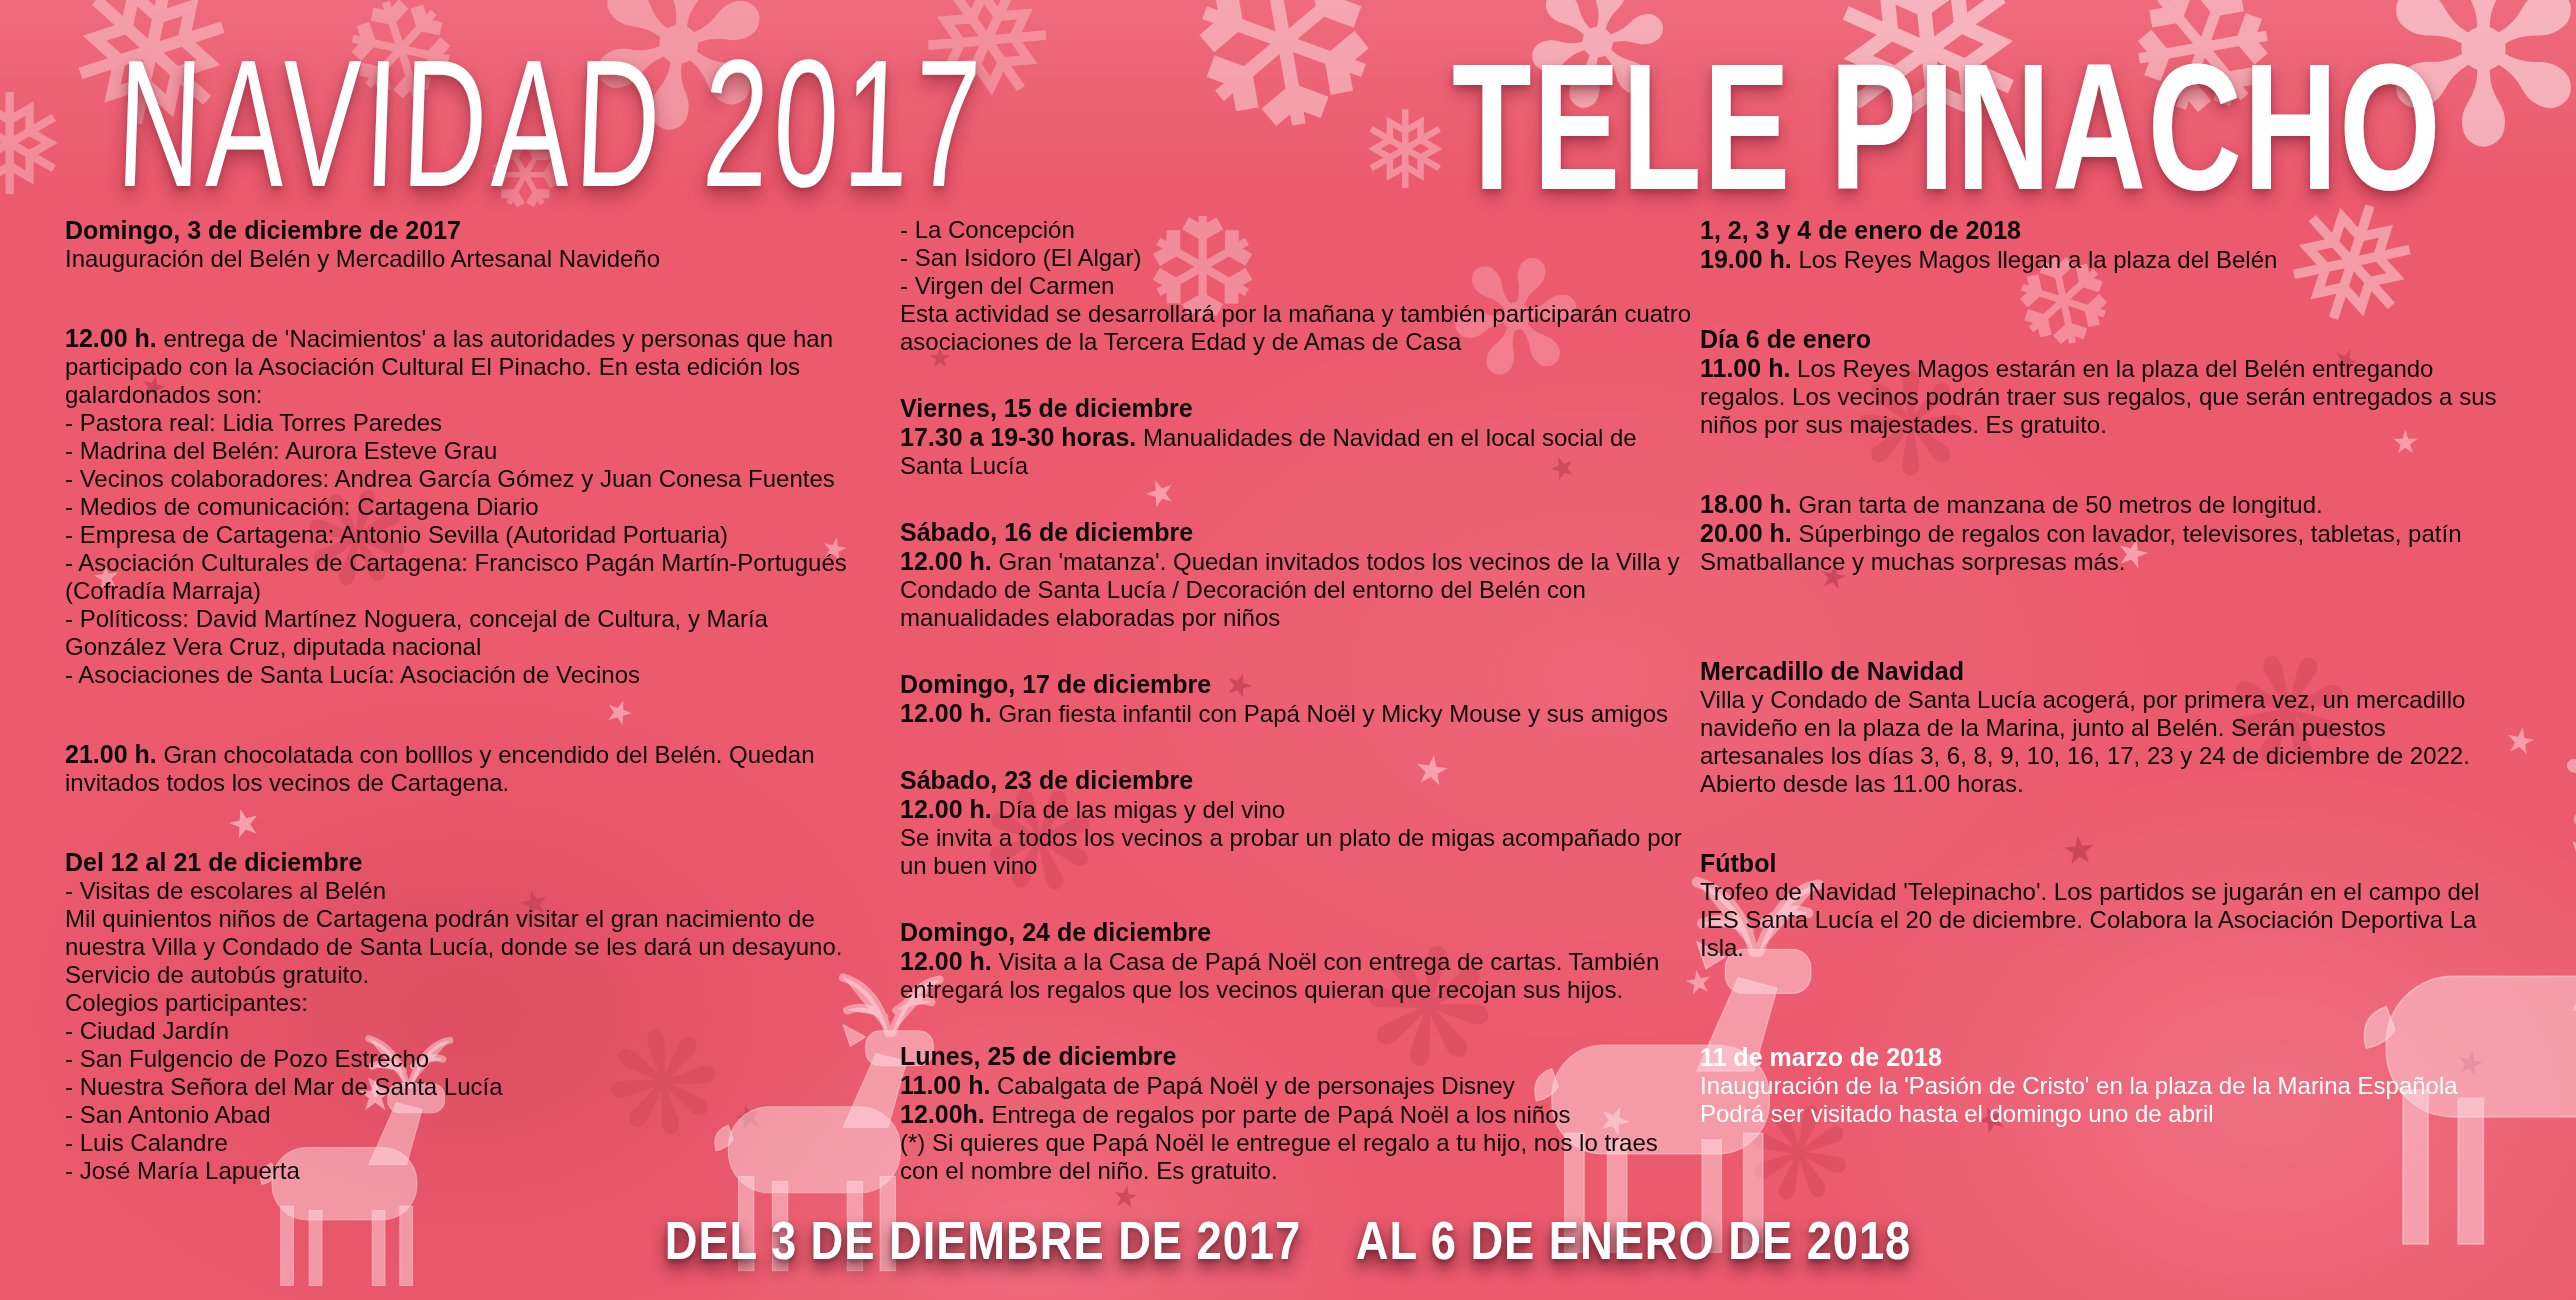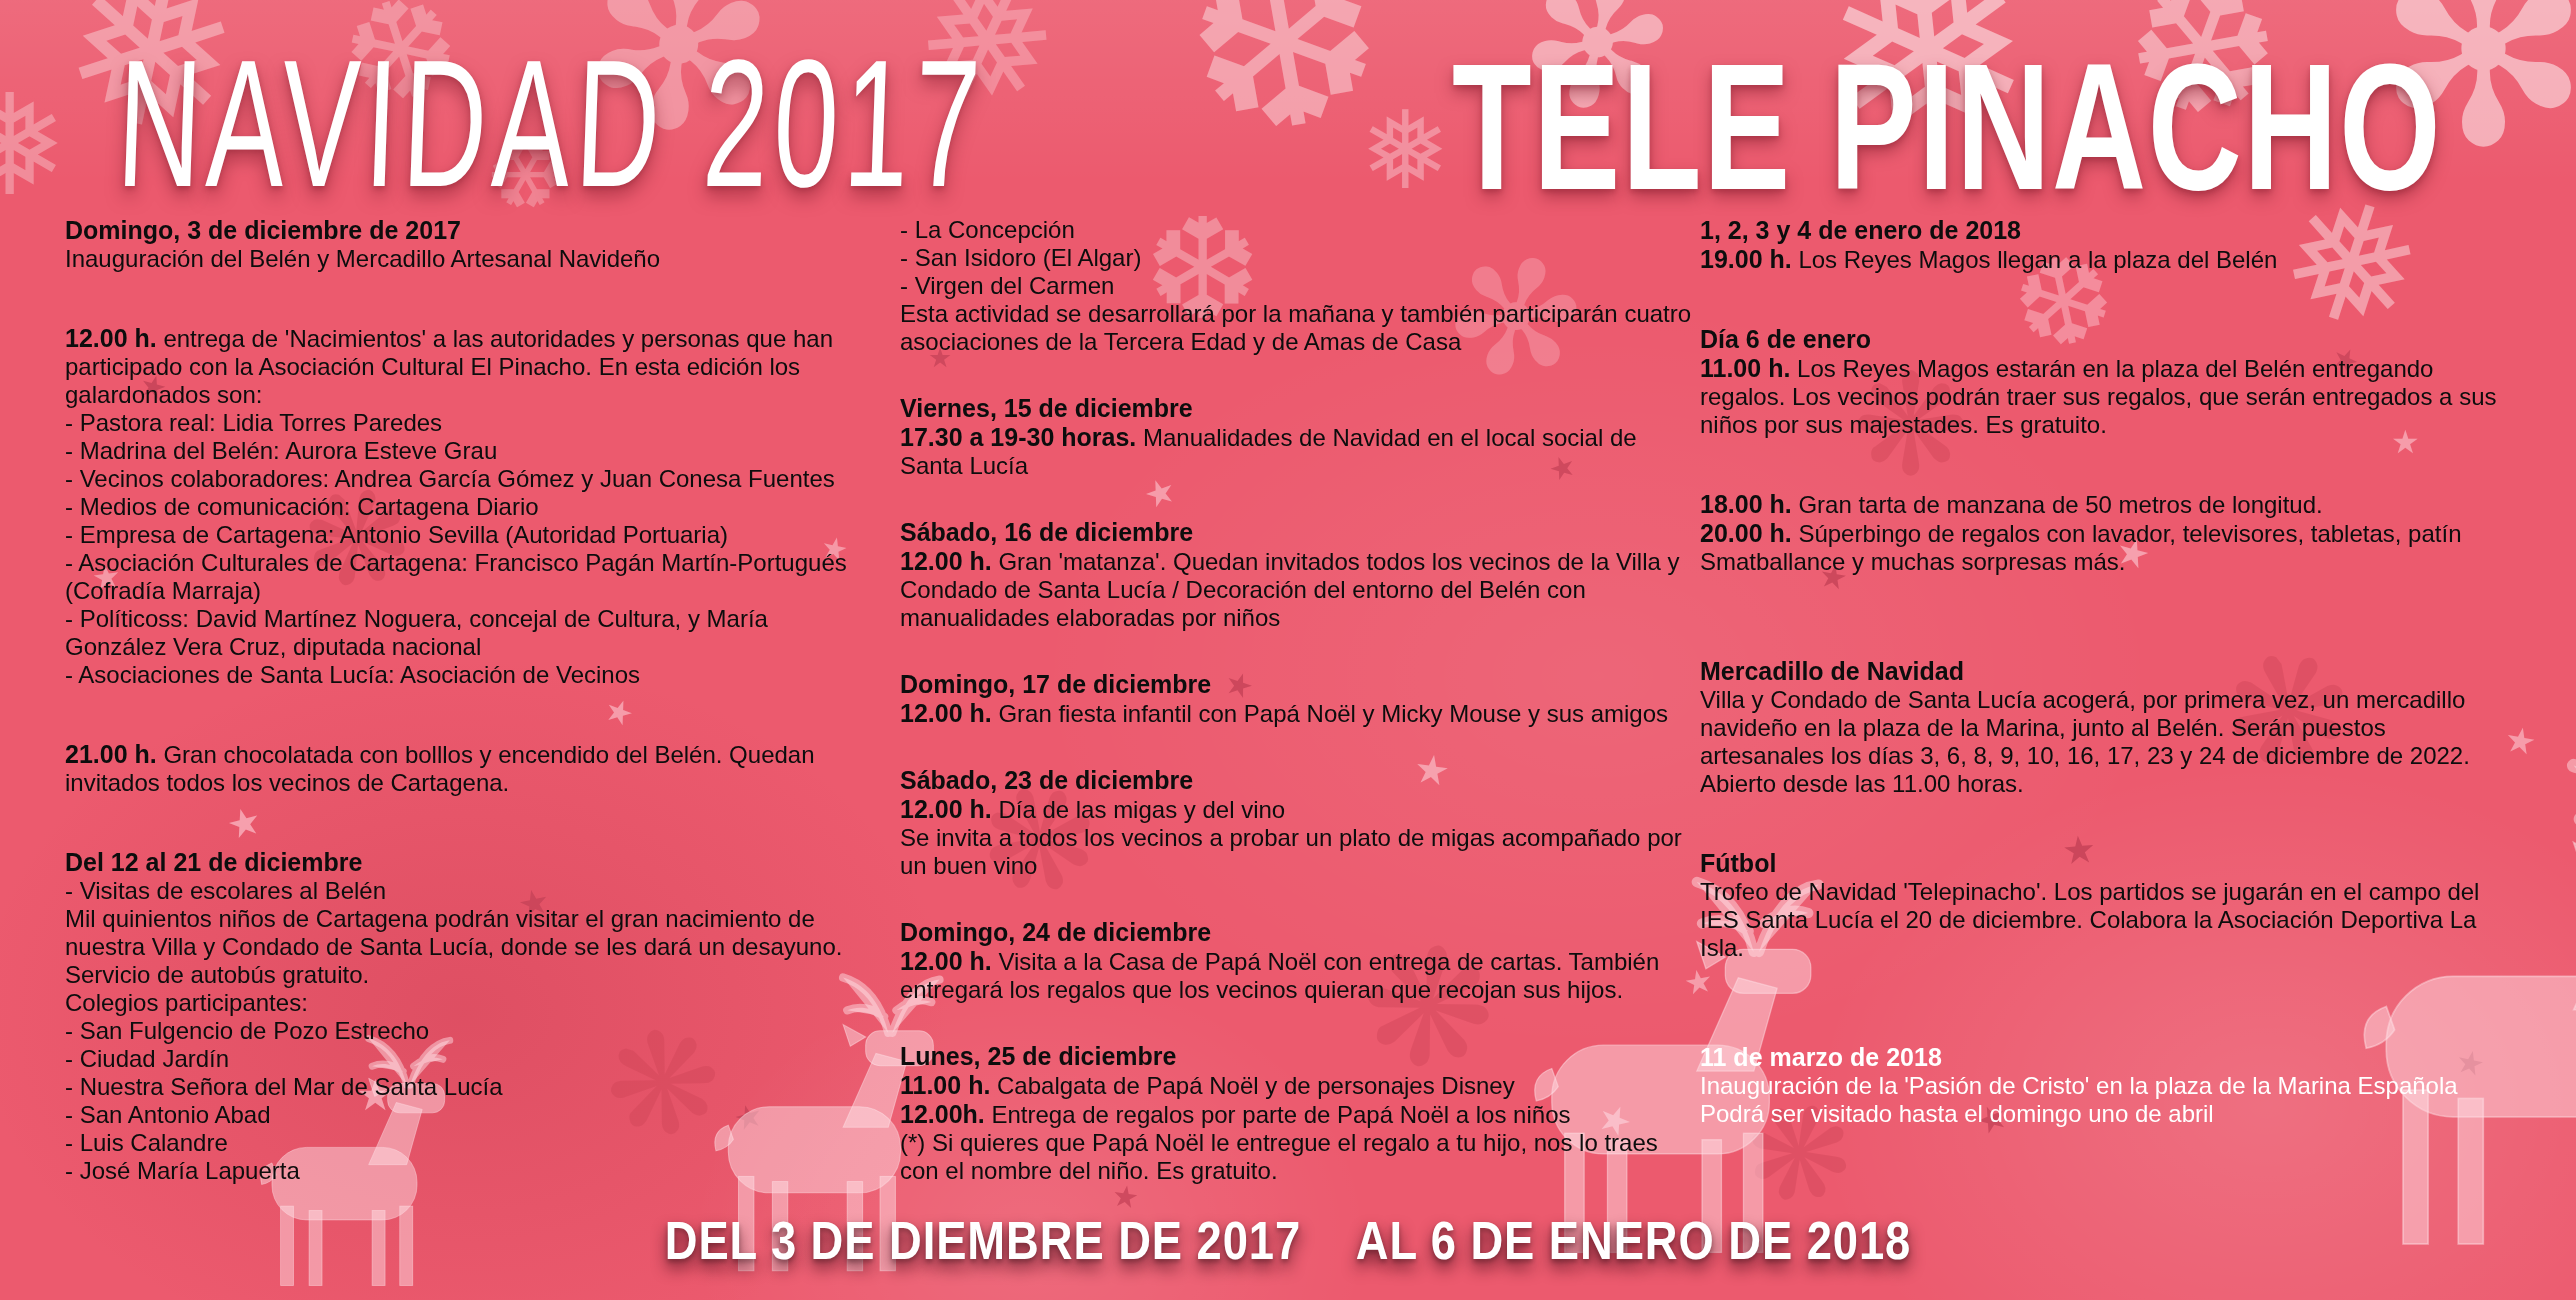--- a/index.html
+++ b/index.html
@@ -149,22 +149,22 @@
     </div>
     <div class="block g-lg">
       <p><span class="b">21.00 h.</span><span> Gran chocolatada con bolllos y encendido del Belén. Quedan invitados todos los vecinos de Cartagena.</span></p>
     </div>
     <div class="block g-lg">
       <p><span class="b">Del 12 al 21 de diciembre</span></p>
       <p><span>- Visitas de escolares al Belén</span></p>
       <p><span>Mil quinientos niños de Cartagena podrán visitar el gran nacimiento de nuestra Villa y Condado de Santa Lucía, donde se les dará un desayuno.</span></p>
       <p><span>Servicio de autobús gratuito.</span></p>
       <p><span>Colegios participantes:</span></p>
+      <p><span>- Ciudad Jardín</span></p>
       <p><span>- San Fulgencio de Pozo Estrecho</span></p>
-      <p><span>- Ciudad Jardín</span></p>
       <p><span>- Nuestra Señora del Mar de Santa Lucía</span></p>
       <p><span>- San Antonio Abad</span></p>
       <p><span>- Luis Calandre</span></p>
       <p><span>- José María Lapuerta</span></p>
     </div>
   </div>
 <div class="col" id="col2">
     <div class="block">
       <p><span>- La Concepción</span></p>
       <p><span>- San Isidoro (El Algar)</span></p>

